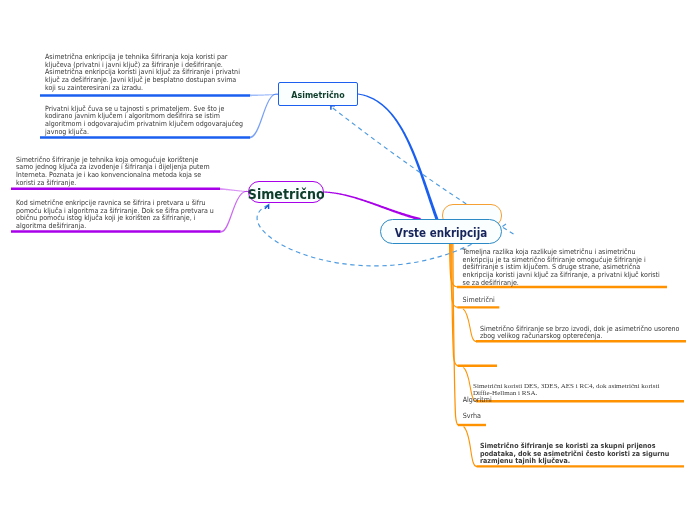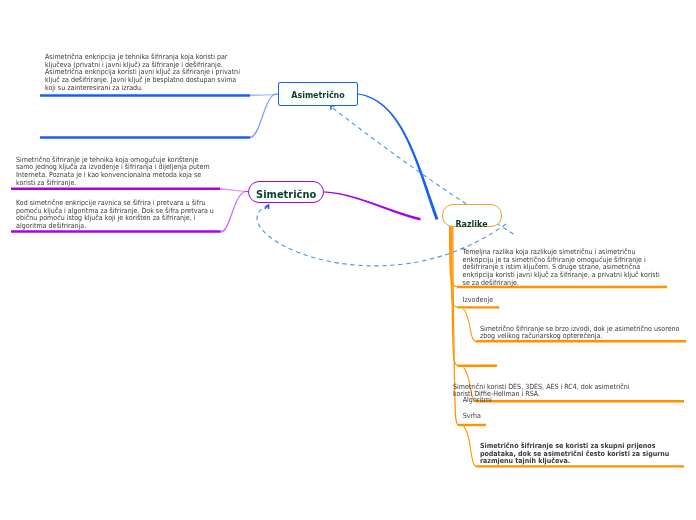--- a/index.html
+++ b/index.html
@@ -45,26 +45,28 @@
       <path d="M476,401.2L684,401.2" stroke="#ff9200" stroke-width="2.4" fill="none" stroke-linecap="butt"></path>
       <path d="M476.5,466.4L684,466.4" stroke="#ff9200" stroke-width="2.4" fill="none" stroke-linecap="butt"></path>
       <path d="M513.5,234 C452.8,196.7 392.2,154.3 331.5,107" stroke="#4c9ae0" stroke-width="1.15" fill="none" stroke-dasharray="4.4,3.6" stroke-linecap="butt"></path>
       <path d="M506,224 C377.0,316.7 213.0,230.2 268,205" stroke="#4c9ae0" stroke-width="1.15" fill="none" stroke-dasharray="4.4,3.6" stroke-linecap="butt"></path>
       <path d="M330.9,109.8 L330.9,105.8 L335.0,105.8" stroke="#1558d8" stroke-width="1.45" fill="none" stroke-linecap="butt"></path>
       <path d="M264.8,208.8 L268.6,205.0 L268.6,208.9" stroke="#1558d8" stroke-width="1.45" fill="none" stroke-linecap="butt"></path>
     </svg>
 
   <div class="node" style="left:441.5px;top:204.2px;width:60px;height:22.5px;border:1.9px solid #f5a033;font-size:8.9px;border-radius:11px;padding-top:18px;">Razlike</div>
   <div class="node" style="left:277.8px;top:82.4px;width:80.4px;height:23.2px;border:1.9px solid #1a5ff0;font-size:8.8px;border-radius:2px;padding-top:1.2px;">Asimetrično</div>
-  <div class="node" style="left:248.4px;top:181.2px;width:75.6px;height:21.9px;border:1.9px solid #a800e8;font-size:11px;border-radius:11px;padding-top:4px;">Simetrično</div>
+  <div class="node" style="left:248.4px;top:181.2px;width:75.6px;height:21.9px;border:1.9px solid #a800e8;font-size:14px;border-radius:11px;padding-top:4px;">Simetrično</div>
+  <div class="node" style="left:380px;top:219px;width:122px;height:25.4px;border:1.5px solid #2b8ac6;font-size:11.5px;color:#16245c;border-radius:13px;padding-top:2.4px;">Vrste enkripcija</div>
 
   <div class="leaf" style="left:45px;top:53.3px;width:199.8px;">Asimetrična enkripcija je tehnika šifriranja koja koristi par ključeva (privatni i javni ključ) za šifriranje i dešifriranje. Asimetrična enkripcija koristi javni ključ za šifriranje i privatni ključ za dešifriranje. Javni ključ je besplatno dostupan svima koji su zainteresirani za izradu.</div>
+  <div class="leaf" style="left:45px;top:104.8px;width:199.8px;">Privatni ključ čuva se u tajnosti s primateljem. Sve što je kodirano javnim ključem i algoritmom dešifrira se istim algoritmom i odgovarajućim privatnim ključem odgovarajućeg javnog ključa.</div>
   <div class="leaf" style="left:16px;top:155.9px;width:199.8px;">Simetrično šifriranje je tehnika koja omogućuje korištenje samo jednog ključa za izvođenje i šifriranja i dijeljenja putem Interneta. Poznata je i kao konvencionalna metoda koja se koristi za šifriranje.</div>
   <div class="leaf" style="left:16px;top:199.3px;width:199.8px;">Kod simetrične enkripcije ravnica se šifrira i pretvara u šifru pomoću ključa i algoritma za šifriranje. Dok se šifra pretvara u običnu pomoću istog ključa koji je korišten za šifriranje, i algoritma dešifriranja.</div>
   <div class="leaf" style="left:462.6px;top:248.2px;width:199.8px;">Temeljna razlika koja razlikuje simetričnu i asimetričnu enkripciju je ta simetrično šifriranje omogućuje šifriranje i dešifriranje s istim ključem. S druge strane, asimetrična enkripcija koristi javni ključ za šifriranje, a privatni ključ koristi se za dešifriranje.</div>
   <div class="leaf" style="left:479.9px;top:324.7px;width:199.8px;">Simetrično šifriranje se brzo izvodi, dok je asimetrično usoreno zbog velikog računarskog opterećenja.</div>
-  <div class="leaf" style="left:453px;top:382.6px;width:190px;">Simetrični koristi DES, 3DES, AES i RC4, dok asimetrični koristi Diffie-Hellman i RSA.</div>
+  <div class="leaf" style="left:473px;top:382.6px;width:190px;font-family:Liberation Serif, serif;">Simetrični koristi DES, 3DES, AES i RC4, dok asimetrični koristi Diffie-Hellman i RSA.</div>
   <div class="leaf" style="left:479.9px;top:442.1px;width:199.8px;font-weight:bold;">Simetrično šifriranje se koristi za skupni prijenos podataka, dok se asimetrični često koristi za sigurnu razmjenu tajnih ključeva.</div>
 
-  <div class="sublabel" style="left:462.6px;top:295.6px;">Izvođenje</div>
+  <div class="sublabel" style="left:462.6px;top:295.6px;">Simetrični</div>
   <div class="sublabel" style="left:462.7px;top:353.2px;margin-top:43px;">Algoritmi</div>
   <div class="sublabel" style="left:462.7px;top:412px;">Svrha</div>
 </div>
 
 </body></html>

